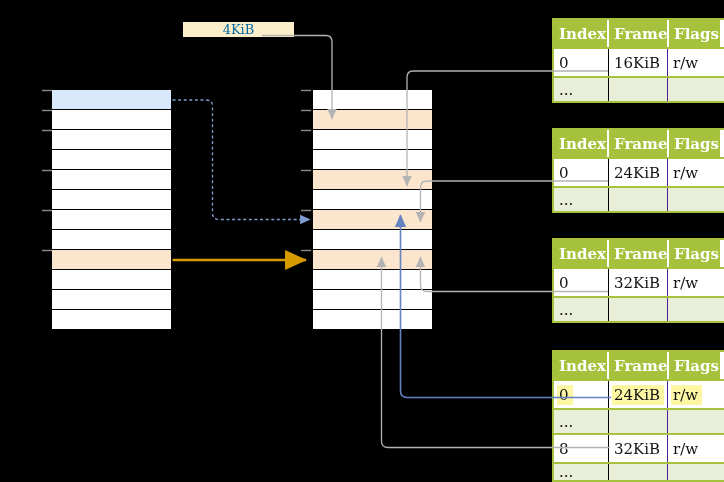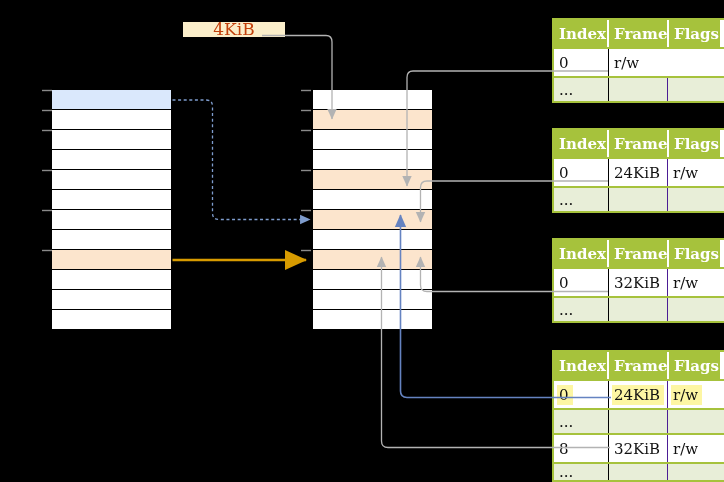--- a/index.html
+++ b/index.html
@@ -4,23 +4,23 @@
 <style>
   html,body{margin:0;padding:0;background:#000;}
   *{box-sizing:border-box;}
   #canvas{
     position:relative; width:724px; height:482px; background:#000;
     overflow:hidden;
     font-family:"DejaVu Serif","Liberation Serif",serif;
   }
   
   .label-box{
-    position:absolute; left:183px; top:22px; width:102px; height:15px;
+    position:absolute; left:183px; top:22px; width:111px; height:15px;
     background:var(--label-box,#fbeeca);
-    color:#c2410c; font-size:17px; line-height:15px; text-align:center;
+    color:#0369a1; font-size:13px; line-height:15px; text-align:center;
   }
   
   .mem{position:absolute; width:119px;}
   .mem-row{height:19px; margin-bottom:1px; background:#fff;}
   .mem-row:last-child{margin-bottom:0;}
   .mem-row.row-blue{background:var(--row-blue,#dae8fc);}
   .mem-row.row-orange{background:var(--row-orange,#fce5cd);}
   #mem-left{left:52px; top:90px;}
   #mem-mid{left:313px; top:90px;}
   
@@ -97,20 +97,21 @@
     </div>
 
   <div id="pt-0" class="pt">
       <div class="pt-row header">
         <div class="cell">Index</div>
         <div class="cell">Frame</div>
         <div class="cell">Flags</div>
       </div>
       <div class="pt-row data">
         <div class="cell">0</div>
+        <div class="cell">16KiB</div>
         <div class="cell">r/w</div>
       </div>
       <div class="pt-row dots">
         <div class="cell">...</div>
         <div class="cell"></div>
         <div class="cell"></div>
       </div>
     </div>
   <div id="pt-1" class="pt">
       <div class="pt-row header">

